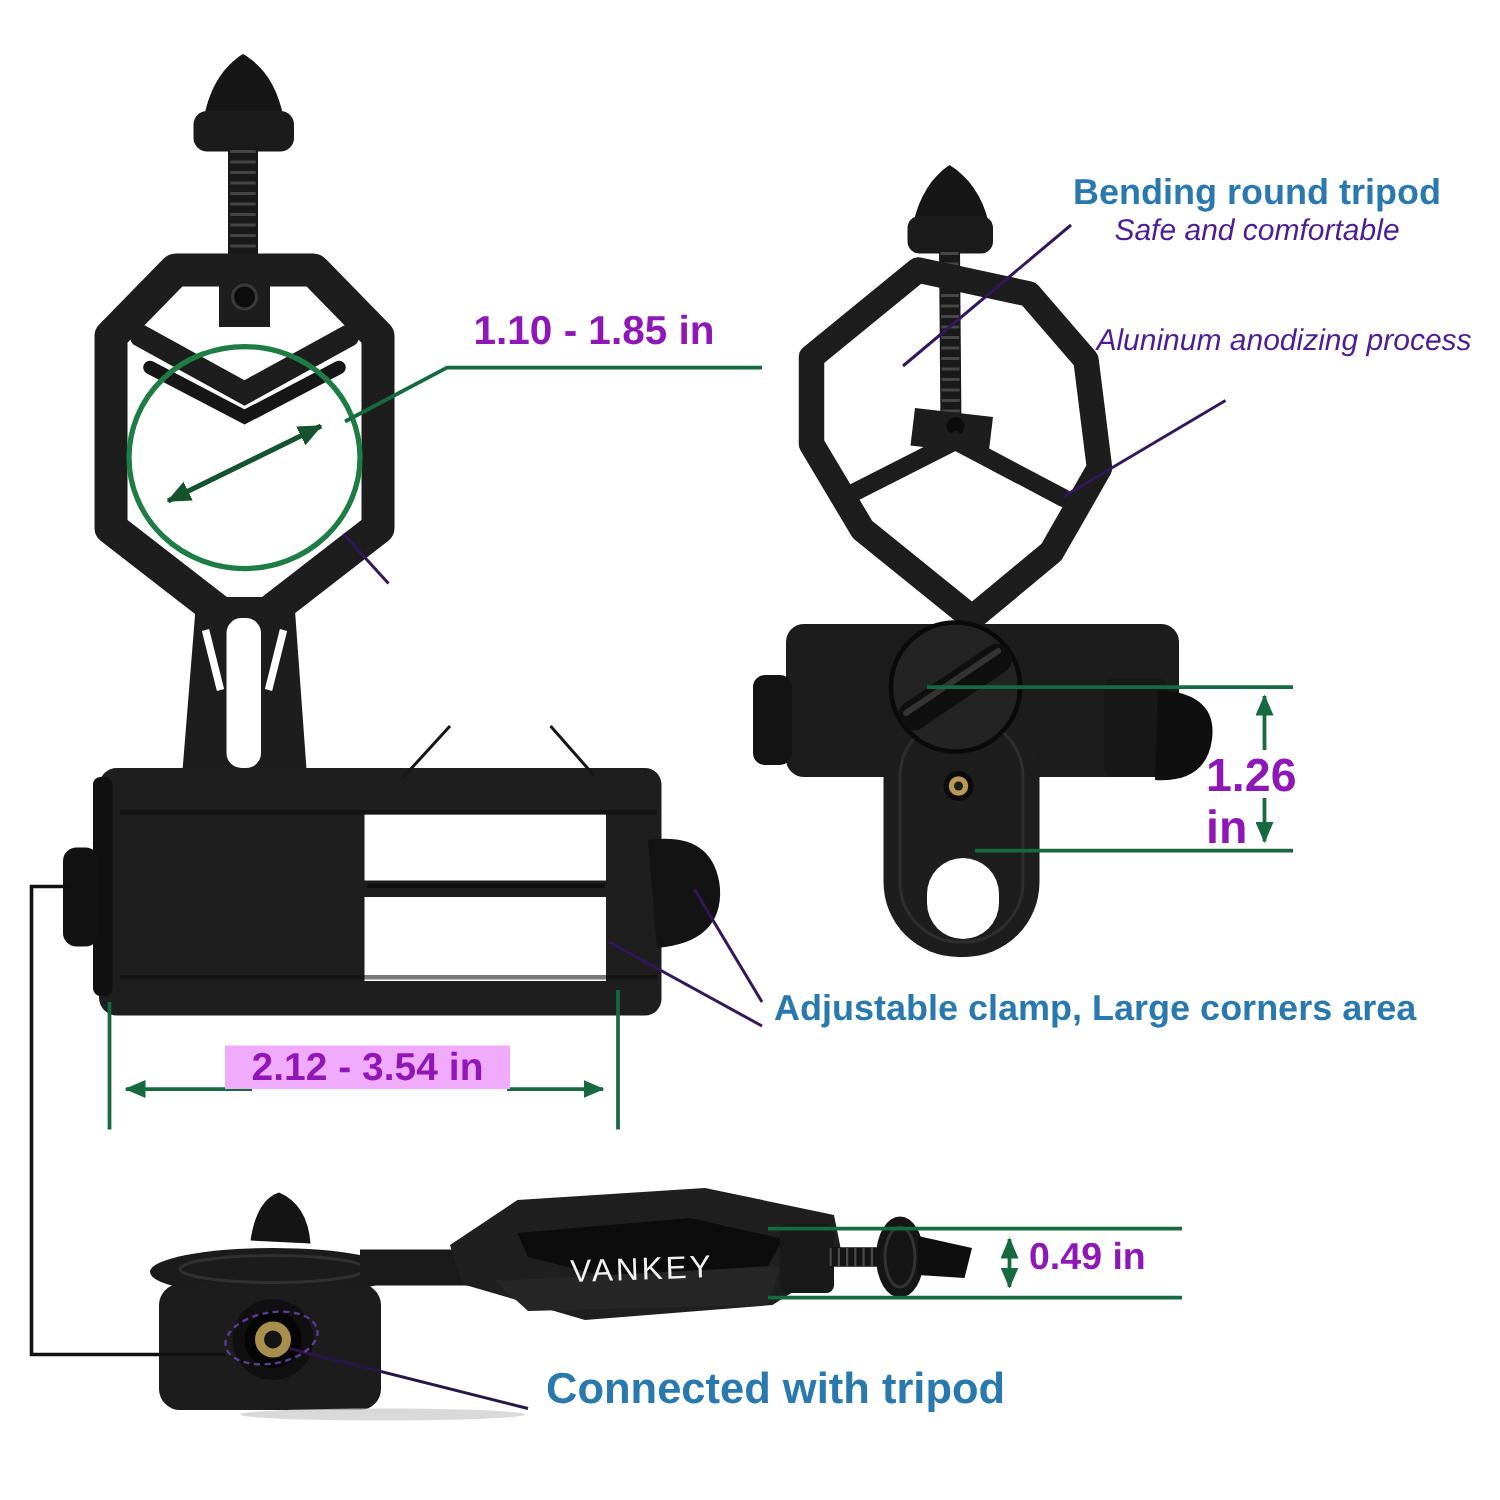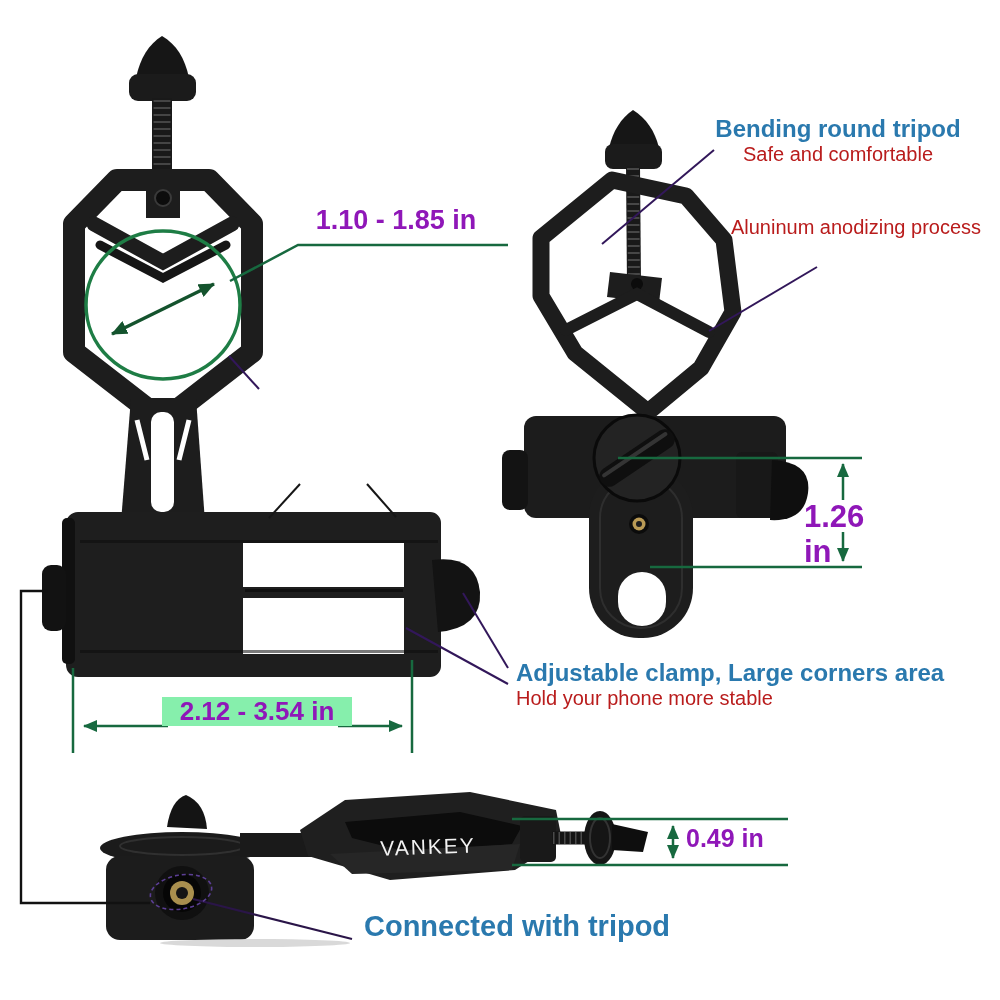--- a/index.html
+++ b/index.html
@@ -1,21 +1,21 @@
 <!DOCTYPE html>
 <html><head>
 <meta charset="utf-8">
 <style>
   html,body{margin:0;padding:0;background:#fff;}
   .canvas{position:relative;width:1000px;height:1000px;background:#ffffff;overflow:hidden;
           font-family:"Liberation Sans","DejaVu Sans",sans-serif;}
   .art{position:absolute;left:0;top:0;}
   .label{position:absolute;line-height:1.12;}
   .head{color:#2a79ae;font-weight:bold;}
-  .sub{color:#b91c1c;}
+  .sub{color:#4c1d95;font-style:italic;}
   .dim{color:#8f17b8;font-weight:bold;}
   .center{text-align:center;}
   .bending .head{font-size:24px;}
   .bending .sub{font-size:20px;}
   .metal .head{font-size:25px;}
   .metal .sub{font-size:20px;}
   .shock .head{font-size:28px;}
   .shock .sub{font-size:19px;margin-top:4px;}
   .adjust .head{font-size:24px;white-space:nowrap;}
   .adjust .sub{font-size:20px;}
@@ -169,24 +169,23 @@
 
   <div class="label metal center" style="left:728px;top:216px;width:256px;">
     <div class="sub">Aluninum anodizing process</div>
   </div>
 
 
   <div class="label dim dim-height" style="left:804px;top:500px;width:95px;">1.26 in</div>
 
   <div class="label adjust" style="left:516px;top:660px;width:470px;">
     <div class="head">Adjustable clamp, Large corners area</div>
-    <div class="sub">Hold your phone more stable</div>
   </div>
 
-  <div class="label dim dim-width center" style="left:162px;top:697px;width:190px;background:#86efac;">2.12 - 3.54 in</div>
+  <div class="label dim dim-width center" style="left:150px;top:697px;width:190px;background:#f0abfc;">2.12 - 3.54 in</div>
 
   <div class="label dim dim-screw" style="left:686px;top:824px;width:110px;">0.49 in</div>
 
   <div class="label brand" style="left:358px;top:835px;width:140px;">VANKEY</div>
 
   <div class="label head connected" style="left:364px;top:910px;width:400px;">Connected with tripod</div>
 
 </div>
 
 </body></html>

